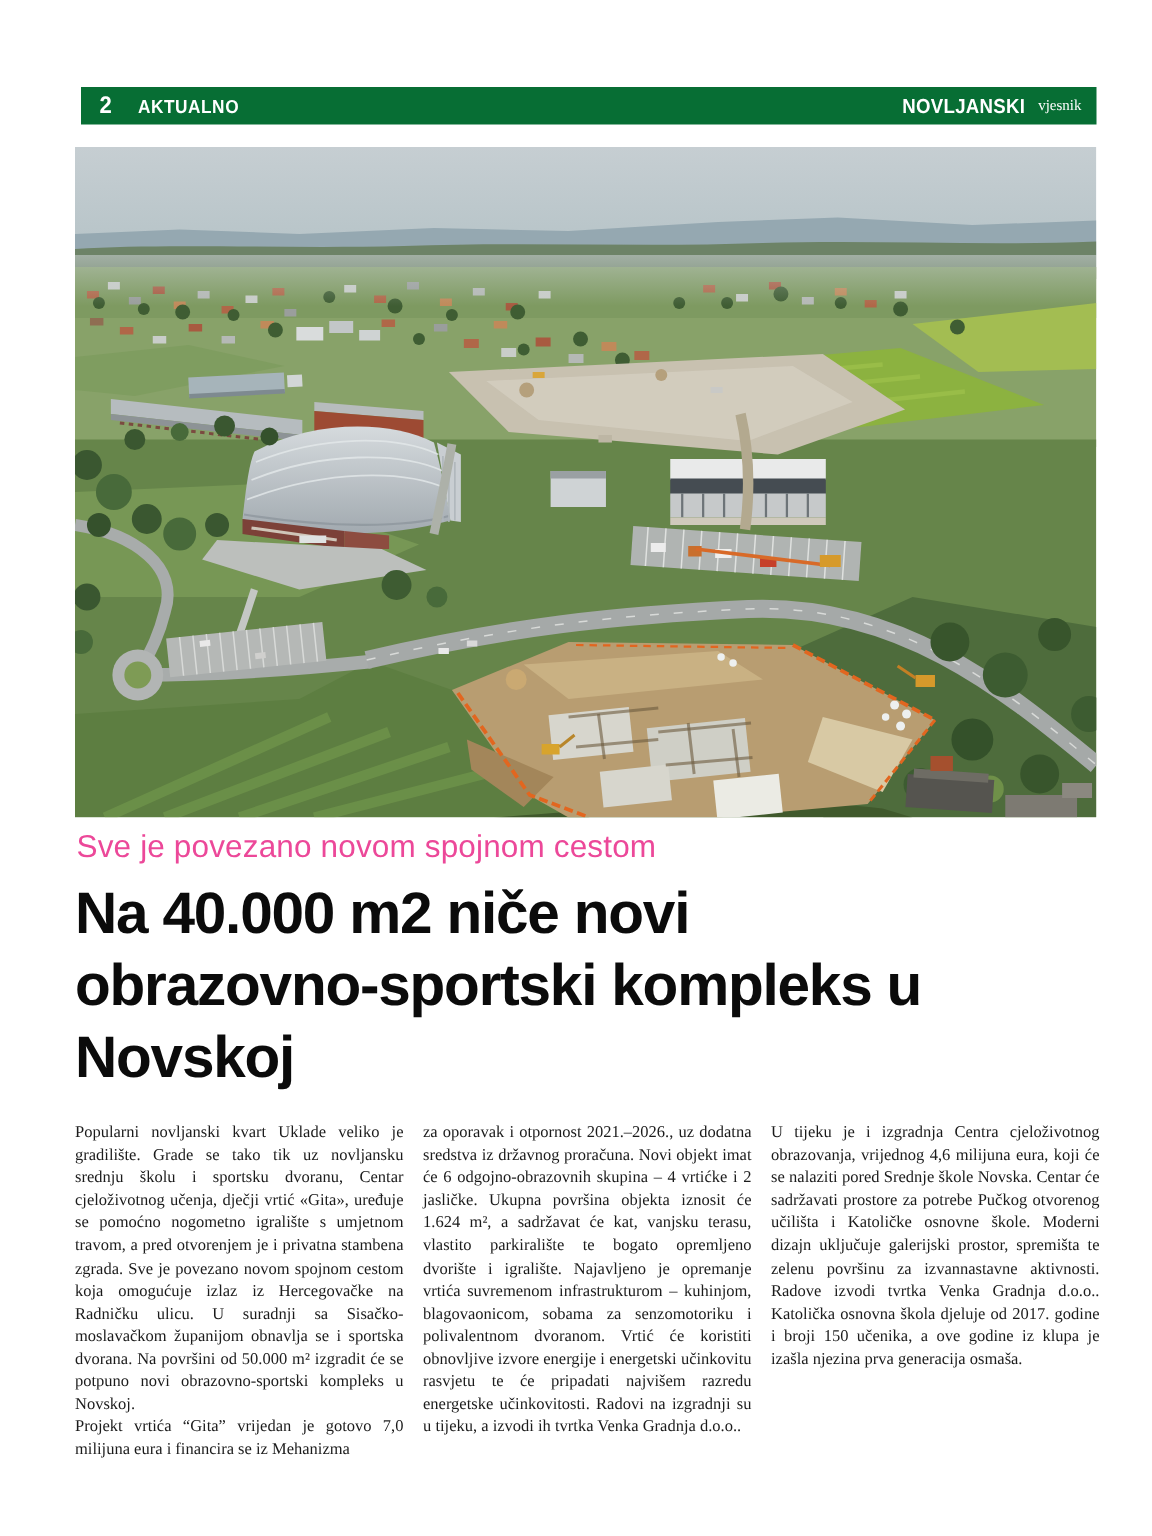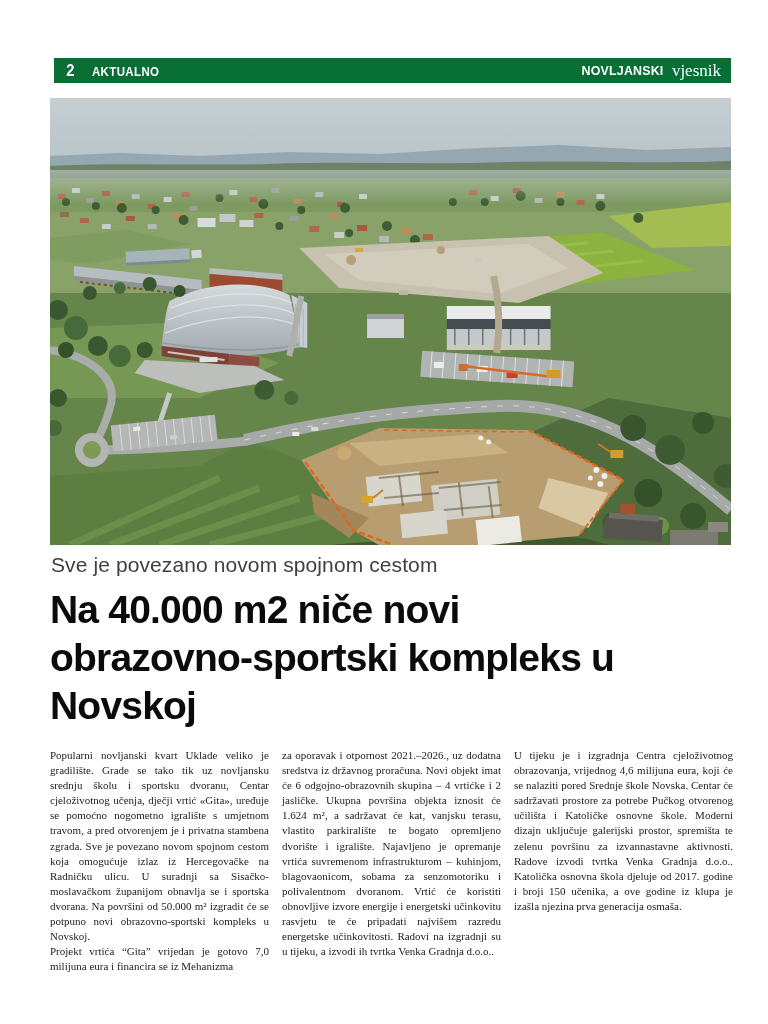--- a/index.html
+++ b/index.html
@@ -7,26 +7,26 @@
         font-family:"Liberation Sans",sans-serif;}
   
   .topbar{position:absolute;left:54px;top:58px;width:677px;height:25px;background:#076e34;
           display:flex;align-items:center;justify-content:space-between;box-sizing:border-box;
           padding:0 10px 0 12px;color:#fff;}
   .topbar-left{display:flex;align-items:baseline;gap:14px;}
   .pagenum{font-size:16px;font-weight:bold;transform:scaleX(.92);}
   .section{font-size:12.5px;font-weight:bold;letter-spacing:.4px;transform:scaleX(.92);}
   .mast{display:flex;align-items:center;gap:5px;}
   .mast-bold{font-size:13.5px;font-weight:bold;letter-spacing:.2px;transform:scaleX(.92);}
-  .mast-serif{font-family:"Liberation Serif",serif;font-size:17px;}
+  .mast-serif{font-family:"Liberation Serif",serif;font-size:10px;}
   
   .photo{position:absolute;left:50px;top:98px;width:681px;height:447px;margin:0;overflow:hidden;}
   .photo svg{display:block;width:100%;height:100%;}
   
-  .kicker{position:absolute;left:51px;top:553px;font-size:21px;color:#404040;letter-spacing:.1px;}
+  .kicker{position:absolute;left:51px;top:553px;font-size:21px;color:#ec4899;letter-spacing:.1px;}
   .headline{position:absolute;left:50px;top:586px;width:660px;margin:0;color:#0b0b0b;
             font-size:39px;line-height:48px;font-weight:bold;letter-spacing:-.8px;}
   .headline span{display:block;}
   
   .body-cols{position:absolute;left:50px;top:748px;width:683px;display:flex;gap:13px;}
   .col{flex:1;font-family:"Liberation Serif",serif;font-size:11px;line-height:15.1px;
        text-align:justify;color:#1b1b1b;hyphens:none;}
   .col p{margin:0;}
   .col p.para-gap{margin-top:15px;}
 </style>

